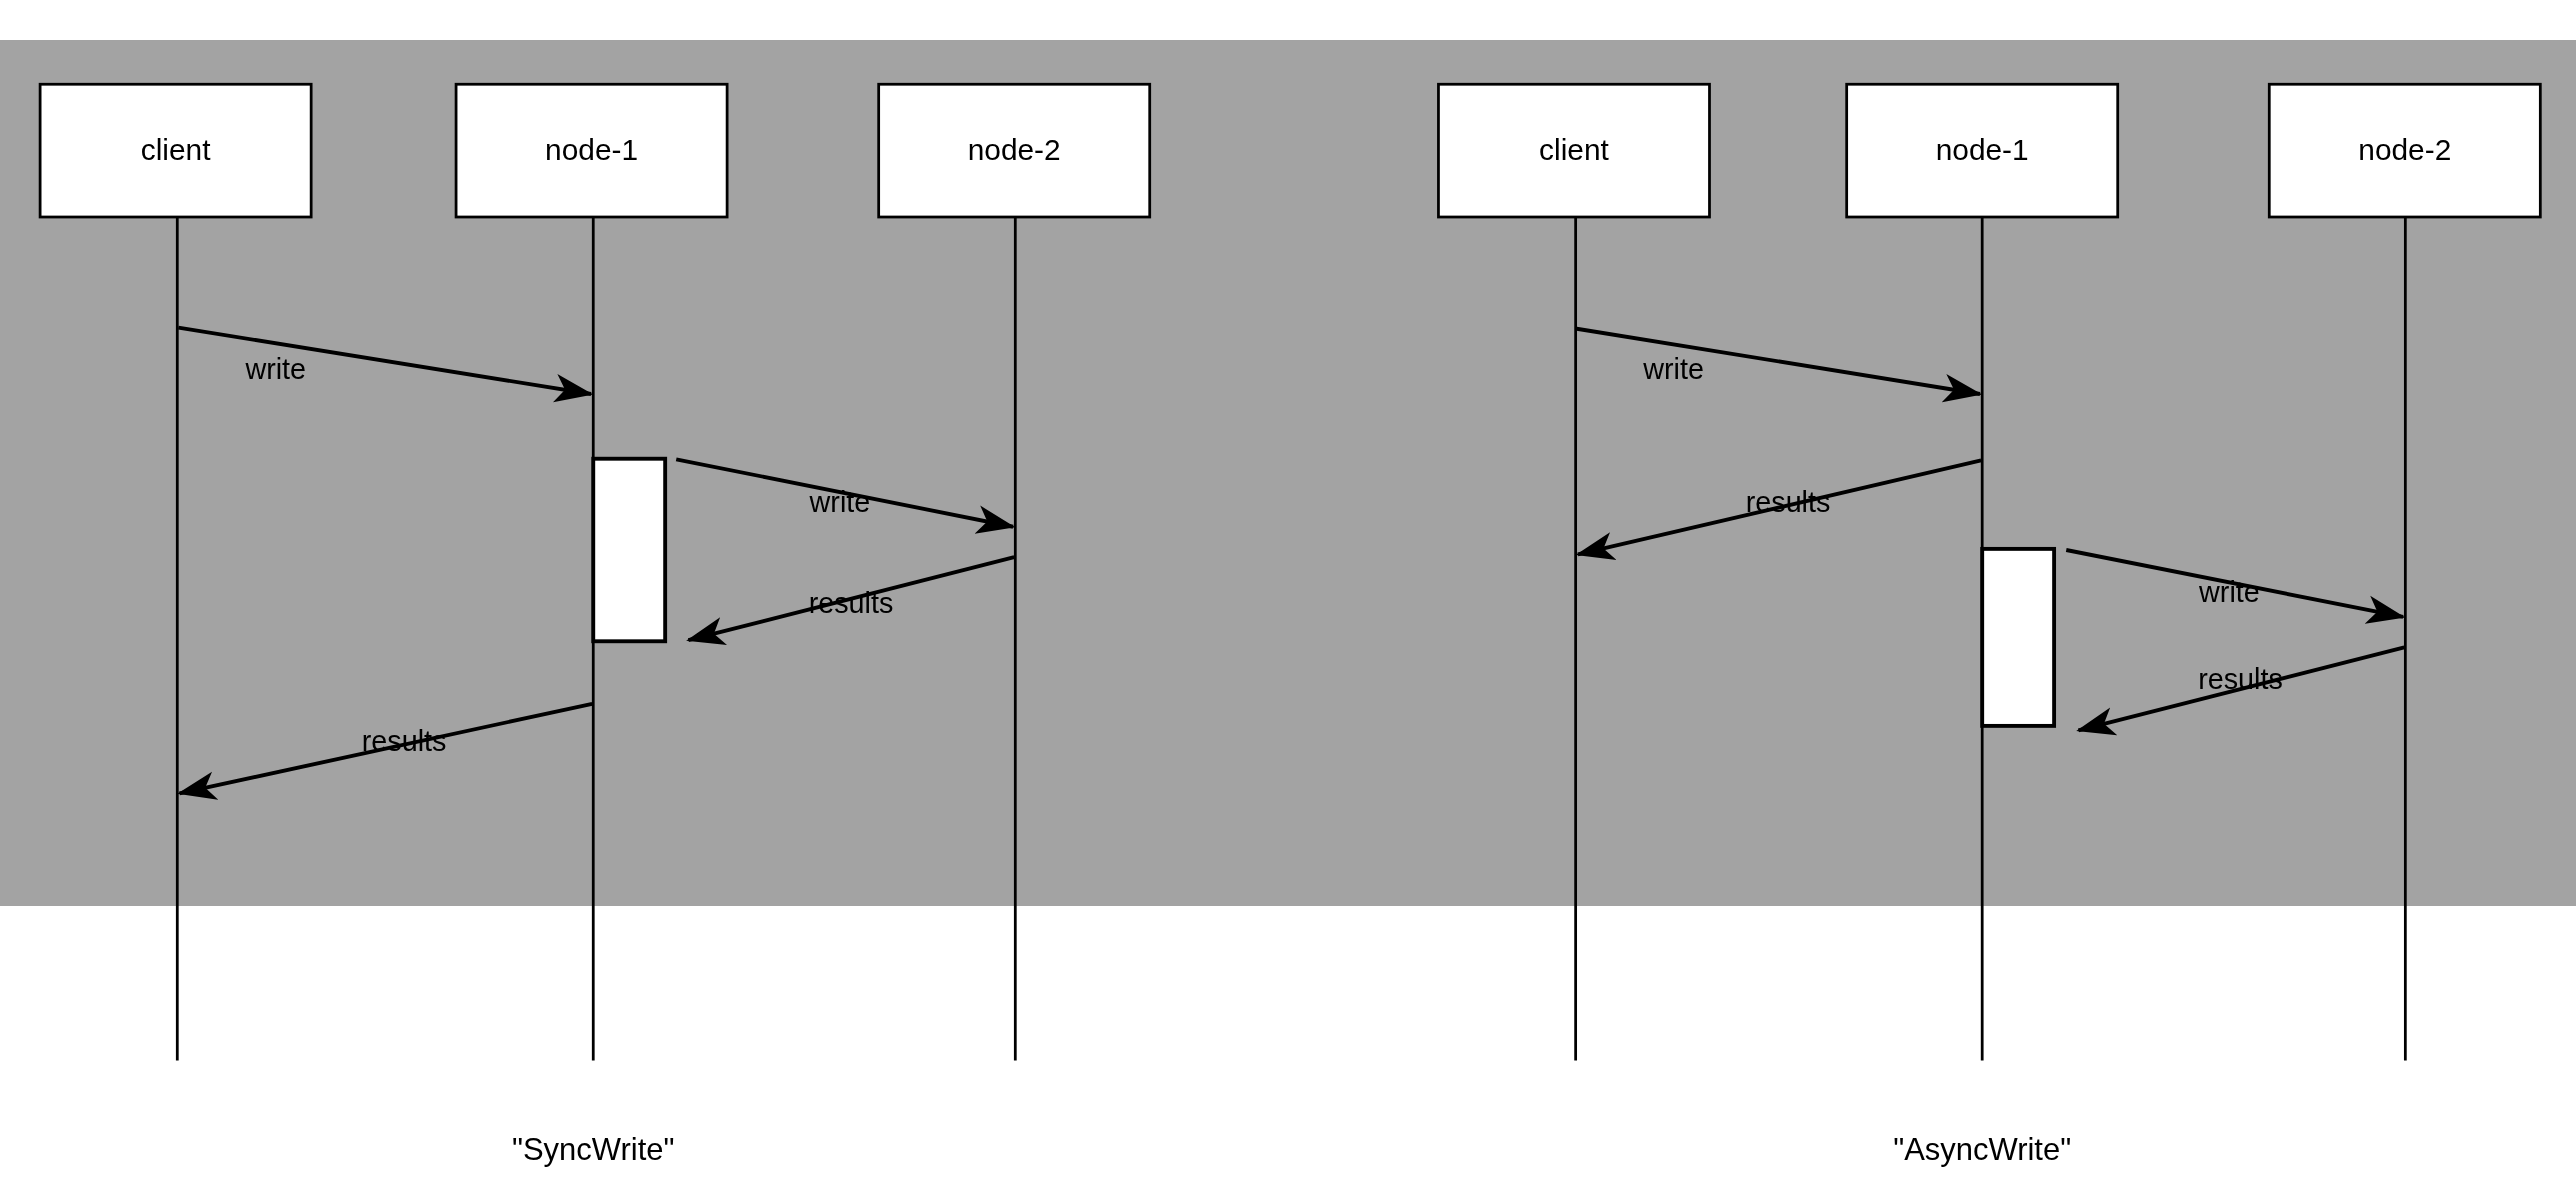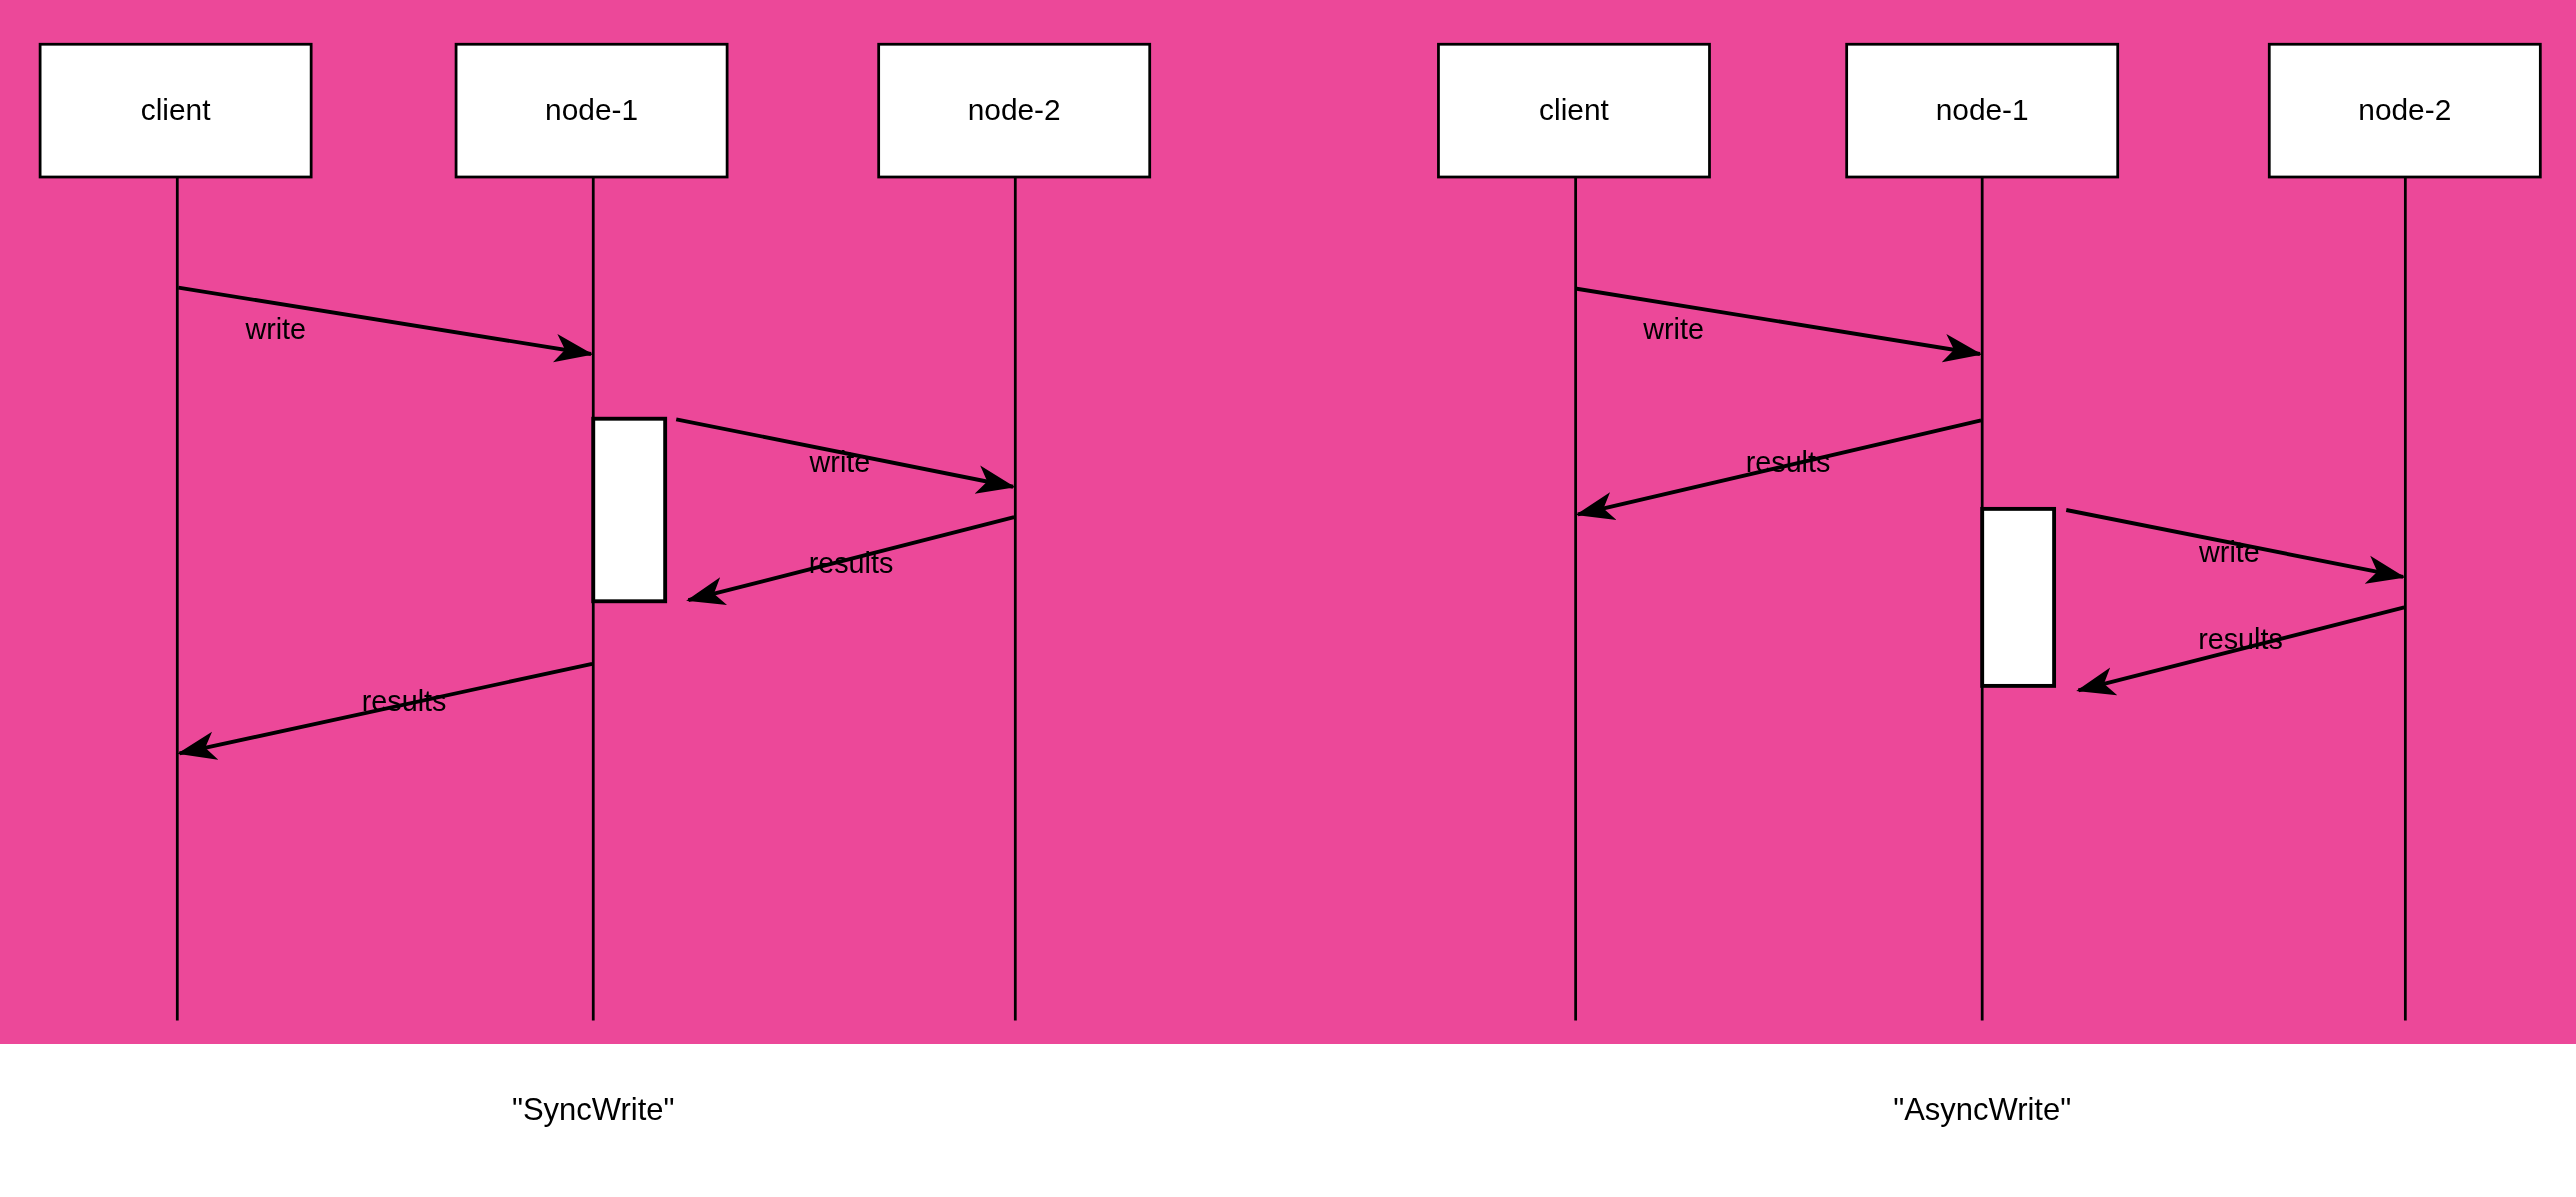--- a/index.html
+++ b/index.html
@@ -11,22 +11,23 @@
   body {
     width: 2576px;
     height: 1197px;
     font-family: "Liberation Sans", sans-serif;
     color: #000000;
     overflow: hidden;
   }
   #canvas {
     position: relative;
     width: 2576px;
-    height: 1044px;
-    background: #ec4899;
+    height: 866px;
+    background: #a3a3a3;
+    margin-top: 40px;
   }
   svg.diagram-svg {
     position: absolute;
     top: 0;
     left: 0;
     width: 2576px;
     height: 1197px;
     display: block;
   }
   .lifeline-box {

